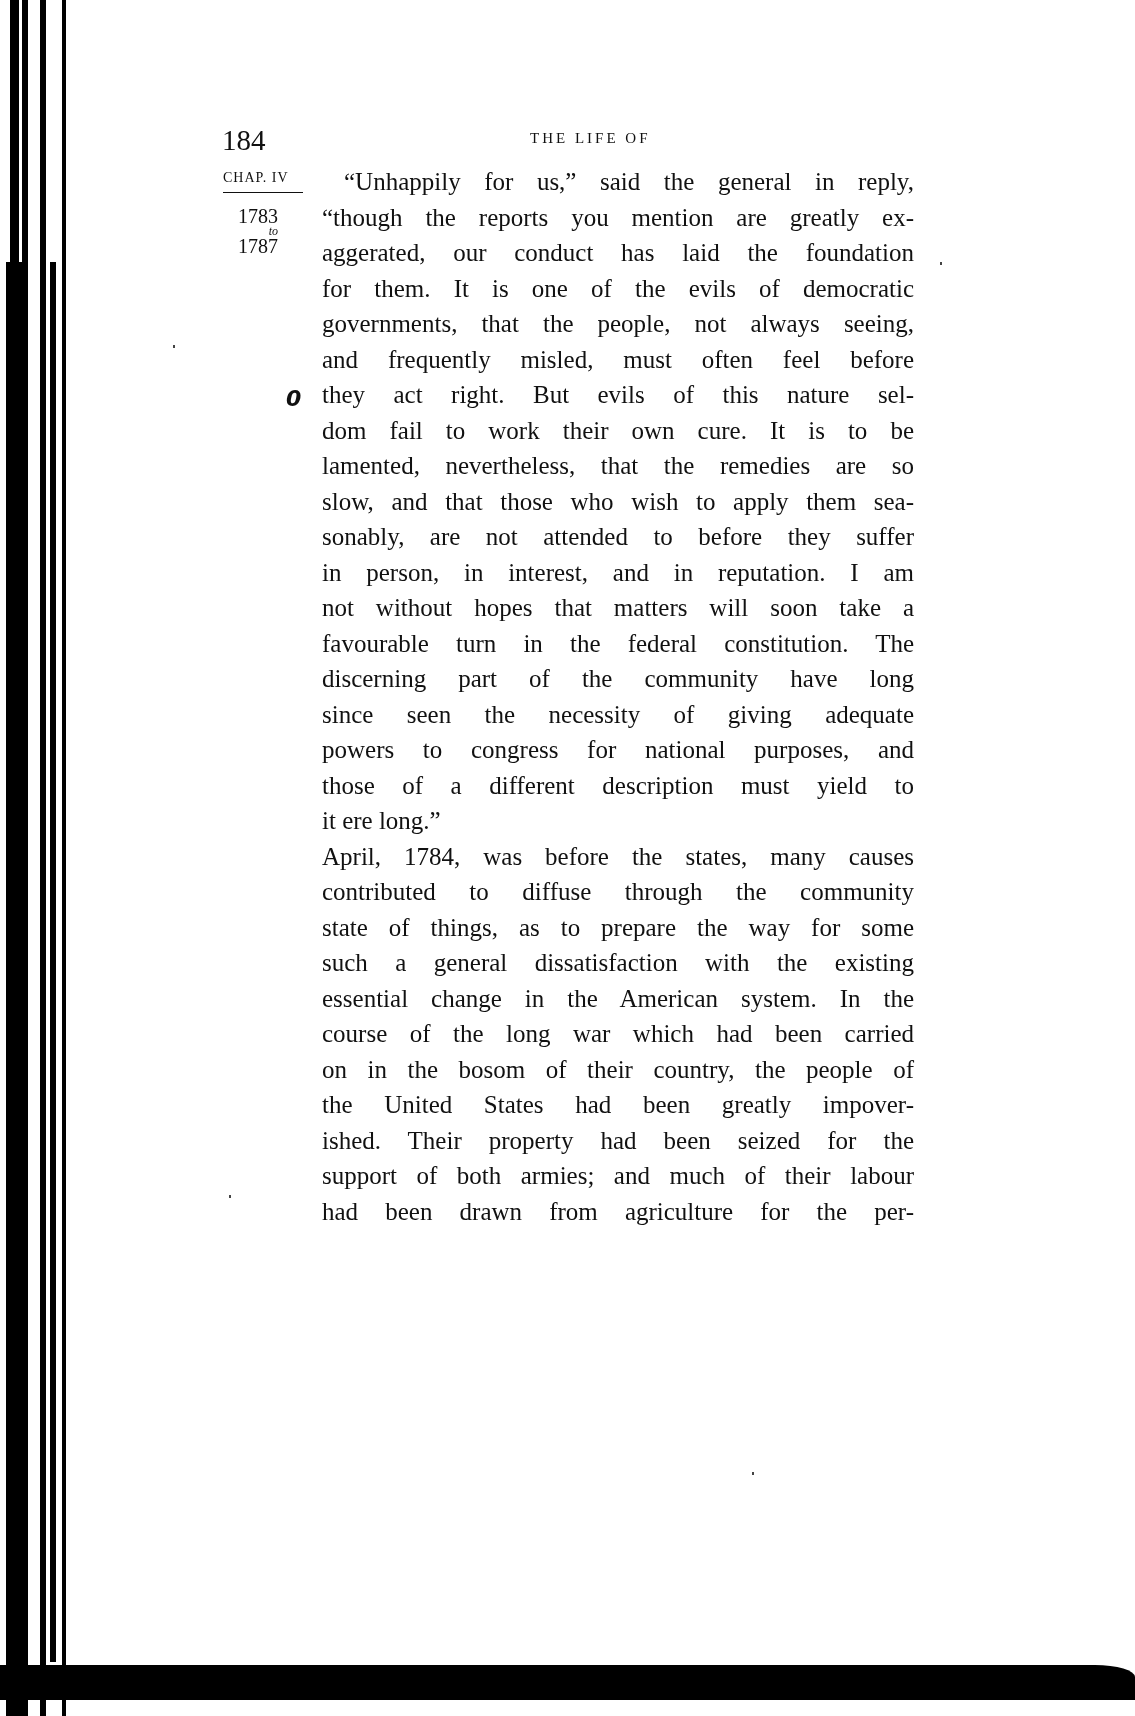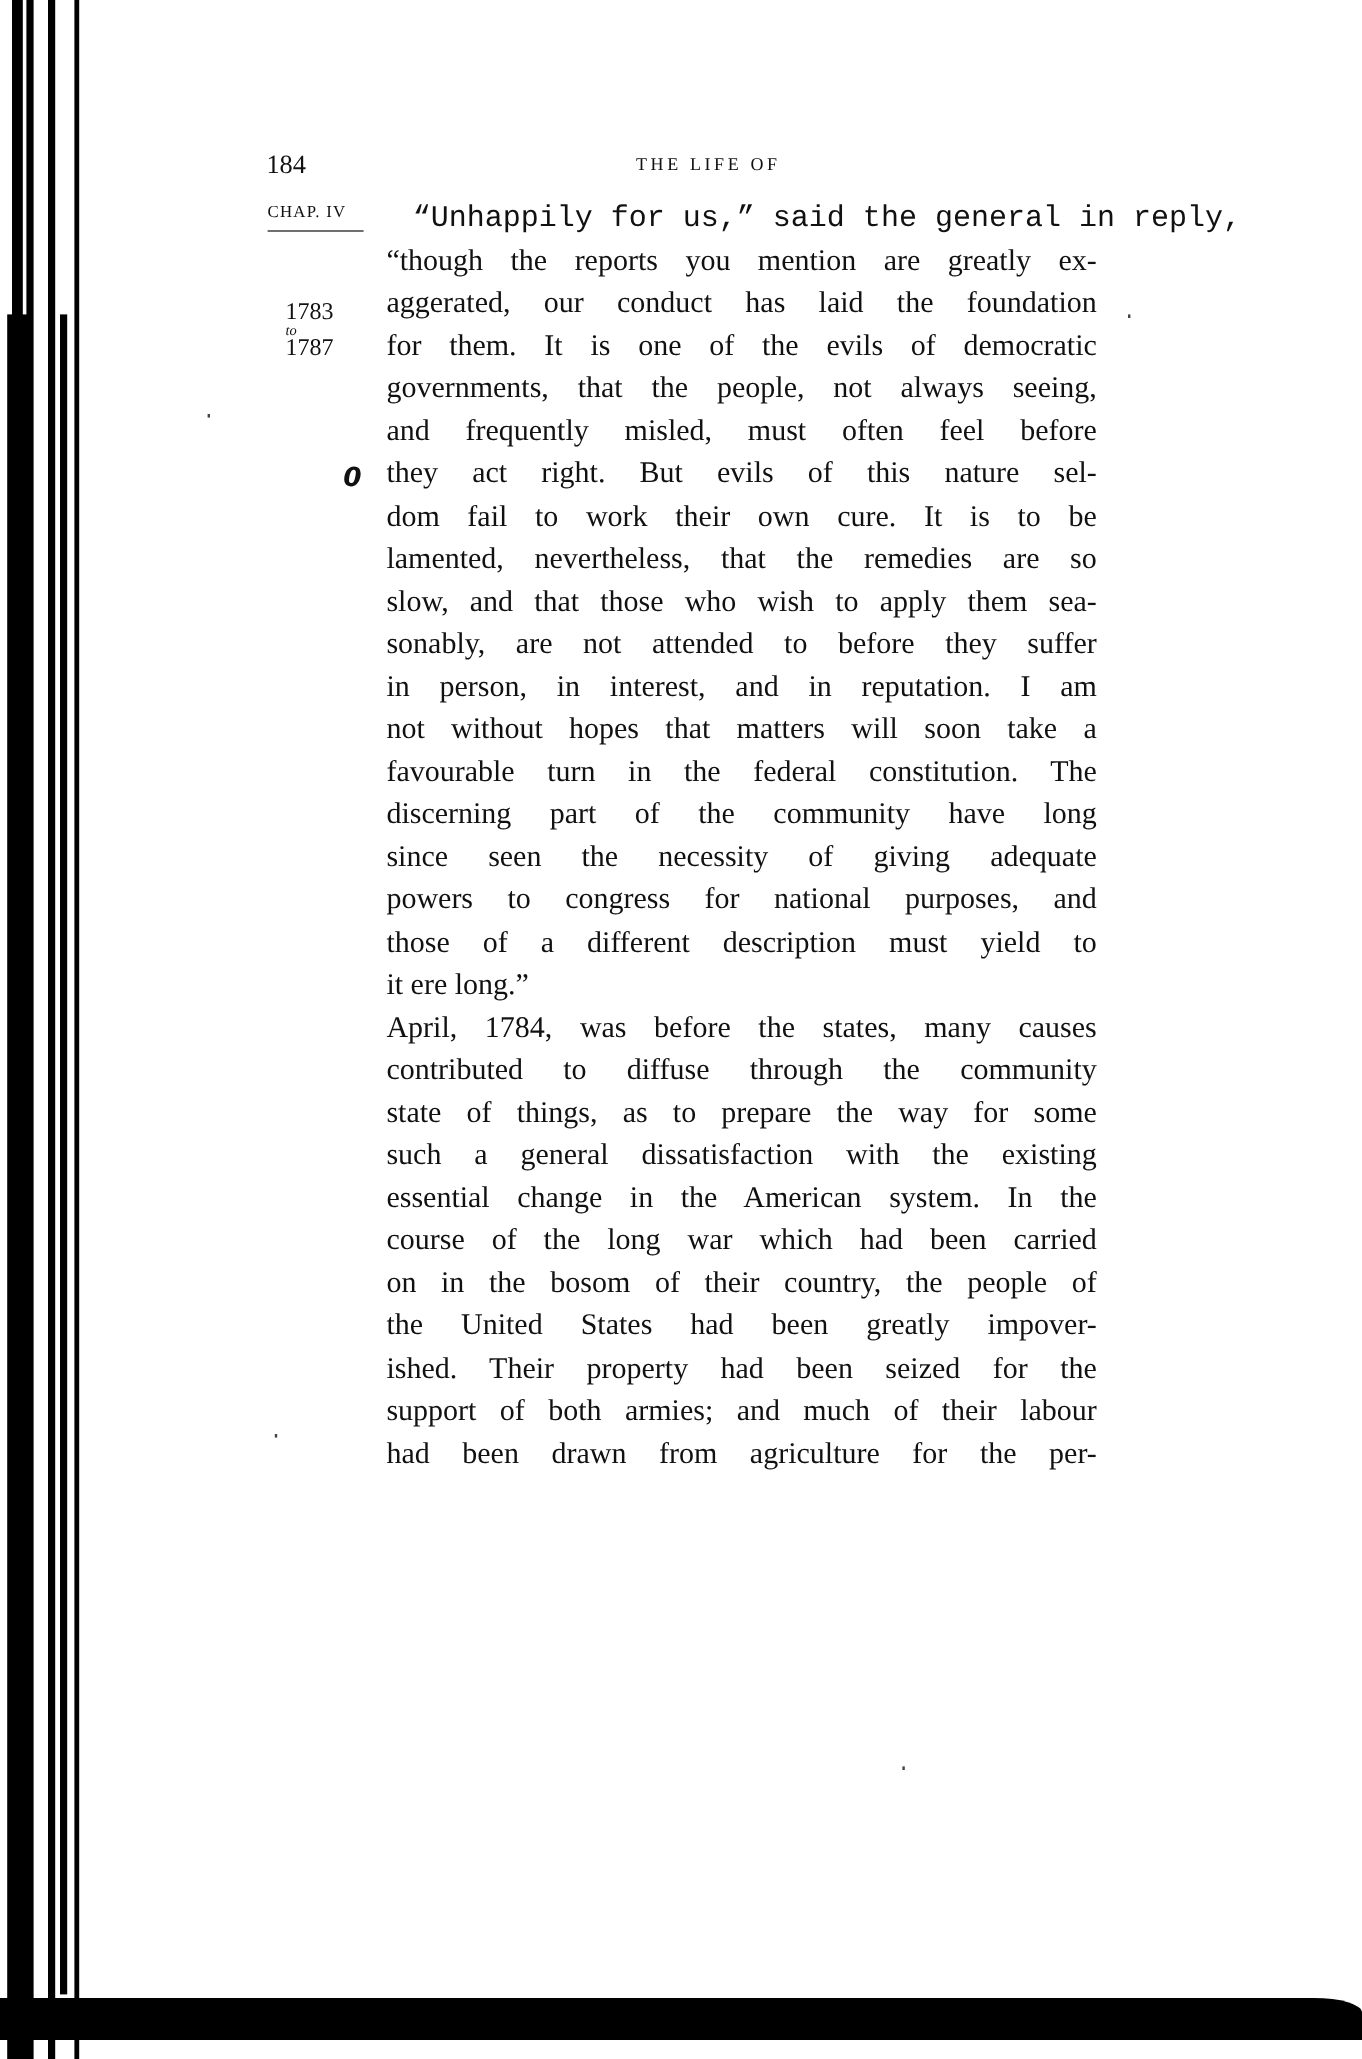--- a/index.html
+++ b/index.html
@@ -7,47 +7,47 @@
     width: 1135px; height: 1716px; position: relative; overflow: hidden;
     background: #ffffff; color: #111;
     font-family: "Liberation Serif", "DejaVu Serif", serif;
   }
   .binding { position: absolute; left: 0; top: 0; width: 70px; height: 1716px; }
   .bar { position: absolute; top: 0; background: #000; }
   .bottom-band {
     position: absolute; left: 0; right: 0; top: 1665px; height: 35px; background: #000;
     border-top-right-radius: 40px 12px;
   }
-  .page-number { position: absolute; left: 222px; top: 124px; font-size: 22px; }
+  .page-number { position: absolute; left: 222px; top: 124px; font-size: 29px; }
   .running-head {
     position: absolute; left: 530px; top: 130px; font-size: 15px; letter-spacing: 3px;
   }
   .chap-label {
     position: absolute; left: 223px; top: 170px; font-size: 14px; letter-spacing: 1px;
     width: 80px; padding-bottom: 6px; border-bottom: 1.5px solid #111;
   }
   .years {
-    position: absolute; left: 238px; top: 206px; width: 40px; text-align: left;
-    font-size: 20px; line-height: 20px; margin-top: 44px;
+    position: absolute; left: 238px; top: 206px; width: 40px; text-align: right;
+    font-size: 20px; line-height: 20px;
   }
   .years .to { font-size: 12px; line-height: 10px; display: block; font-style: italic; }
   .margin-mark {
     position: absolute; left: 286px; top: 386px; font-family: "DejaVu Sans", sans-serif;
     font-weight: bold; font-style: italic; font-size: 22px;
   }
   .text-block {
     position: absolute; left: 322px; top: 164px; width: 592px;
     font-size: 25px; line-height: 35.5px;
   }
   .line {
     display: block; text-align: justify; text-align-last: justify; white-space: nowrap;
     height: 35.5px;
   }
   .line.last { text-align-last: left; }
-  .line.indent { padding-left: 22px; font-family: Liberation Mono, monospace; }
+  .line.indent { padding-left: 22px; }
   .stray { position: absolute; width: 2px; height: 3px; background: #444; }
 </style>
 </head>
 <body>
 
 <div class="binding">
   <div class="bar" style="left:10px;width:9px;height:1716px;"></div>
   <div class="bar" style="left:22px;width:6px;height:1716px;"></div>
   <div class="bar" style="left:6px;width:20px;top:262px;height:1454px;"></div>
   <div class="bar" style="left:40px;width:6px;height:1716px;"></div>

